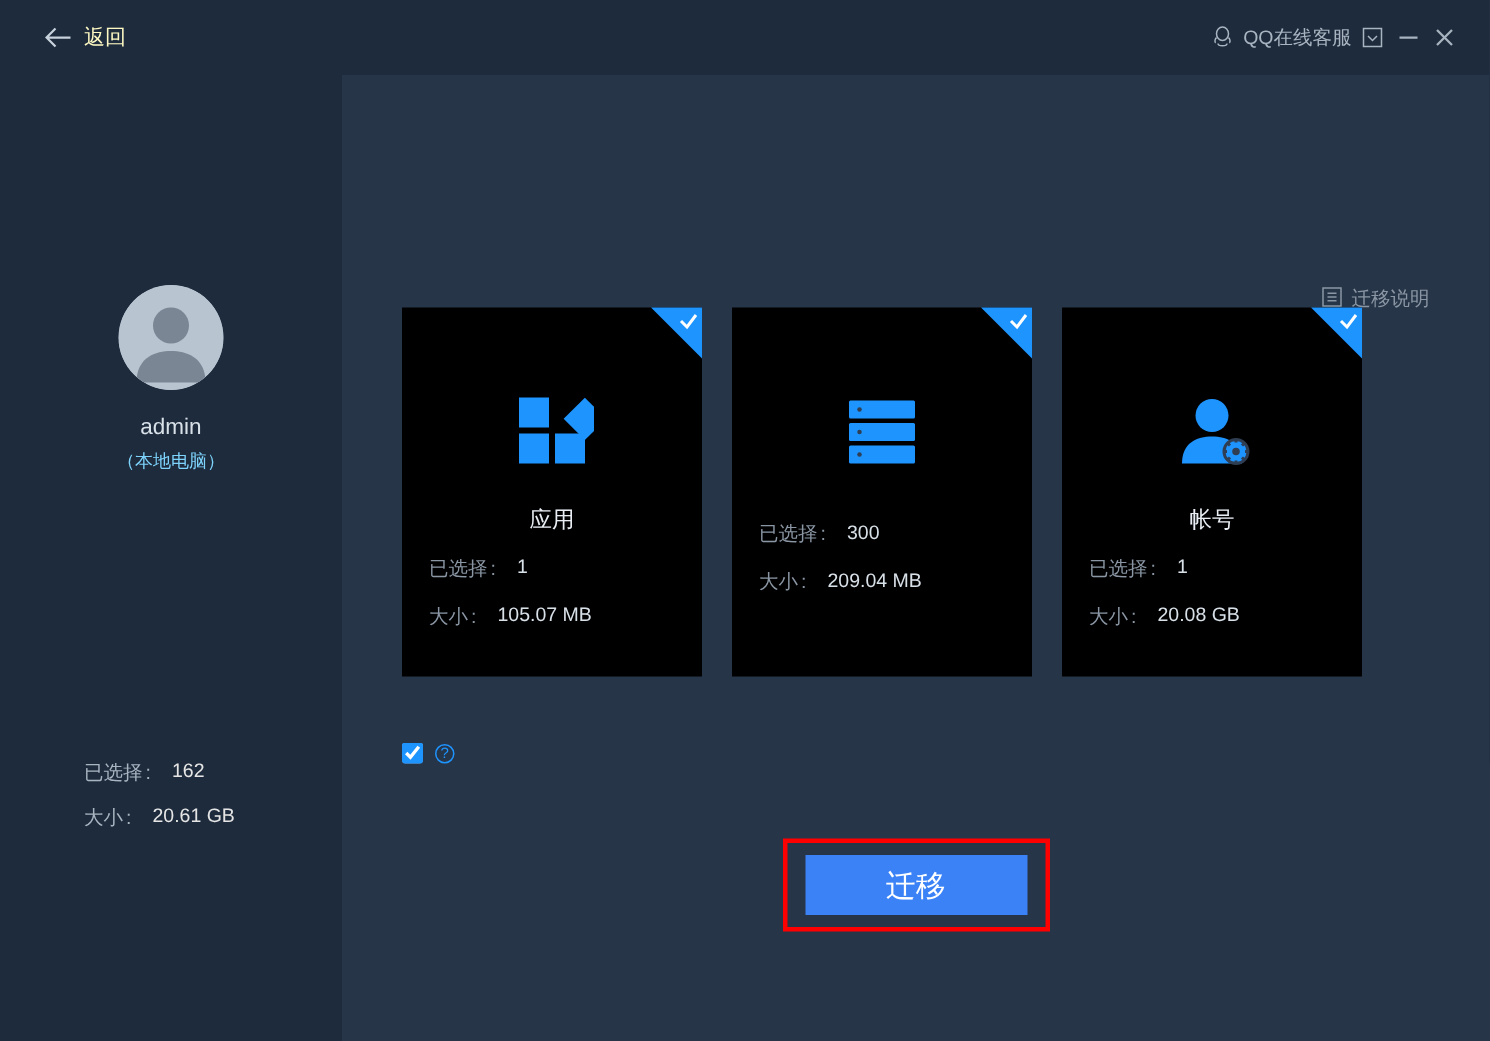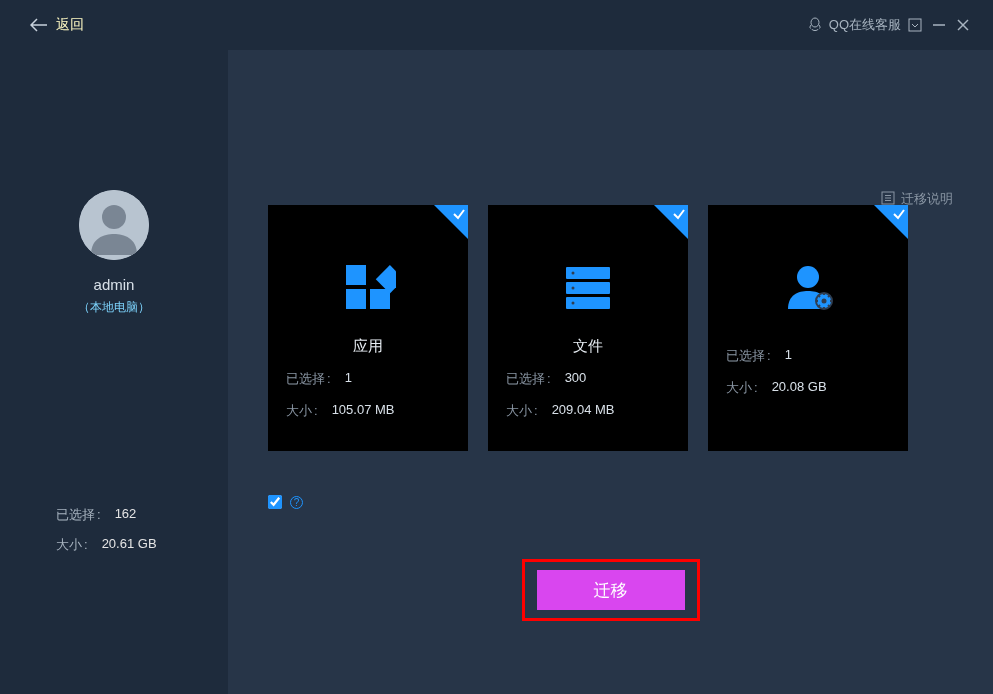--- a/index.html
+++ b/index.html
@@ -134,22 +134,22 @@
     .migrate-wrap {
       margin-top: 50px;
       display: flex; justify-content: center;
     }
     .migrate-frame {
       border: 3px solid #ff0000;
       padding: 8px 12px;
     }
     .migrate-btn {
       width: 148px; height: 40px;
-      background: #d946ef;
-      color: #fff; font-size: 17px;
+      background: #3b82f6;
+      color: #fff; font-size: 20px;
       border: none; cursor: pointer;
       display: flex; align-items: center; justify-content: center;
     }
   </style>
 </head>
 <body>
 
 <div class="header">
   <div class="back-group">
     <span class="back-arrow">
@@ -265,21 +265,20 @@
         <div class="card-icon">
           <svg width="56" height="56" viewBox="0 0 56 56" fill="#1e94ff">
             <rect x="6" y="8" width="44" height="12" rx="1"></rect>
             <rect x="6" y="23" width="44" height="12" rx="1"></rect>
             <rect x="6" y="38" width="44" height="12" rx="1"></rect>
             <circle cx="13" cy="14" r="1.5" fill="#2f3e52"></circle>
             <circle cx="13" cy="29" r="1.5" fill="#2f3e52"></circle>
             <circle cx="13" cy="44" r="1.5" fill="#2f3e52"></circle>
           </svg>
         </div>
-        <div class="card-name">文件</div>
         <div class="card-stat-row">
           <span class="card-stat-label">已选择</span>
           <span class="card-stat-val">300</span>
         </div>
         <div class="card-stat-row">
           <span class="card-stat-label">大小</span>
           <span class="card-stat-val">209.04 MB</span>
         </div>
       </div>
 
@@ -300,20 +299,21 @@
               <line x1="44" y1="48" x2="44" y2="50"></line>
               <line x1="36" y1="42" x2="38" y2="42"></line>
               <line x1="50" y1="42" x2="52" y2="42"></line>
               <line x1="38.5" y1="36.5" x2="40" y2="38"></line>
               <line x1="48" y1="46" x2="49.5" y2="47.5"></line>
               <line x1="49.5" y1="36.5" x2="48" y2="38"></line>
               <line x1="40" y1="46" x2="38.5" y2="47.5"></line>
             </g>
           </svg>
         </div>
+        <div class="card-name">帐号</div>
         <div class="card-stat-row">
           <span class="card-stat-label">已选择</span>
           <span class="card-stat-val">1</span>
         </div>
         <div class="card-stat-row">
           <span class="card-stat-label">大小</span>
           <span class="card-stat-val">20.08 GB</span>
         </div>
       </div>
     </div>

